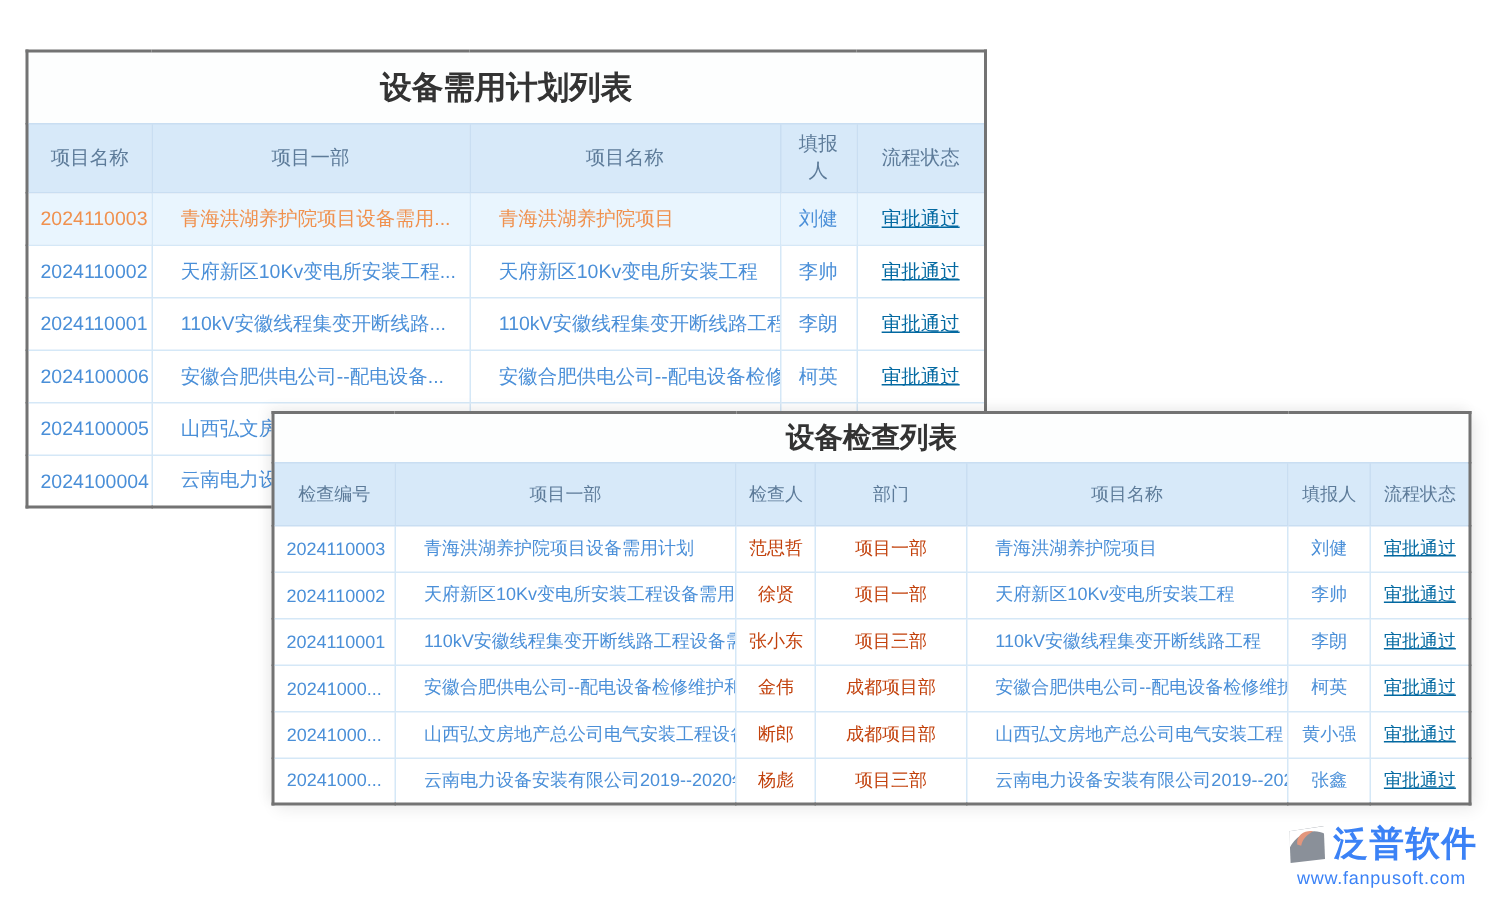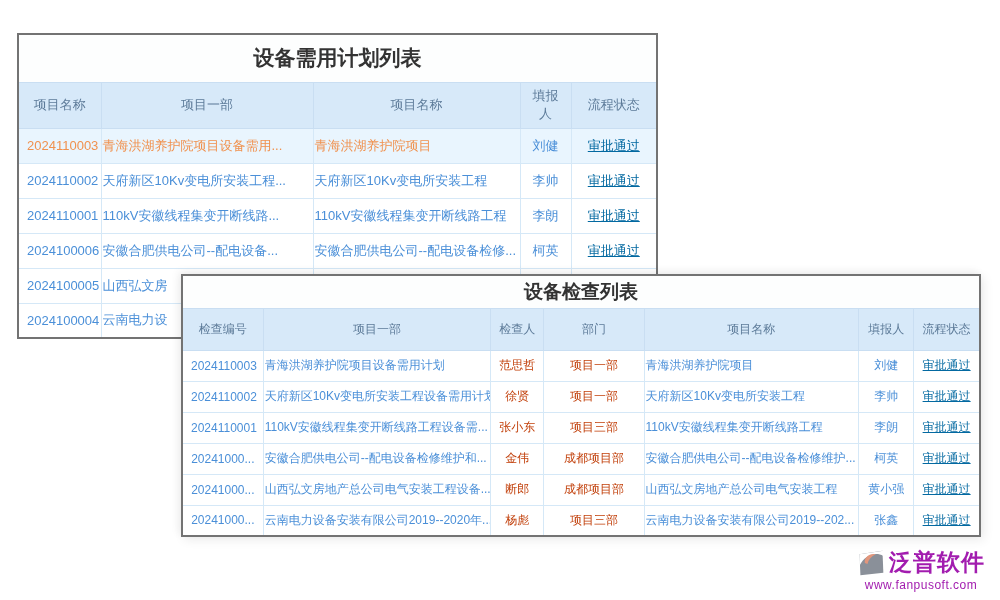--- a/index.html
+++ b/index.html
@@ -29,30 +29,30 @@
   }
   #plan-table th { height: 46px; font-size: 13px; }
   #check-table th { height: 42px; font-size: 12px; }
 
   td.cell {
     border: 1px solid #d5e8f7; padding: 0 8px; text-align: center;
     white-space: nowrap; overflow: hidden; color: #4a8fd8; background: #ffffff;
   }
   #plan-table td.cell { height: 35px; font-size: 13px; }
   #check-table td.cell { height: 31px; font-size: 12px; }
-  td.cell.name { text-align: left; padding-left: 1px; padding-right: 2px; }
+  td.cell.name { text-align: left; padding-left: 19px; padding-right: 2px; }
   td.cell.dark { color: #c2410c; }
   td.cell.status { color: #0369a1; text-decoration: underline; }
   tr.hl td.cell { background: #e9f5fe; }
   tr.hl td.cell.link, tr.hl td.cell.name { color: #f0914e; }
   td.cell, th { cursor: default; }
 
   #footer-logo {
     position: absolute; right: 14px; top: 547px; width: 130px;
-    text-align: center; color: #a21caf;
+    text-align: center; color: #3b82f6;
   }
   #footer-logo .brand-row { display: flex; align-items: center; justify-content: flex-start; gap: 3px; }
   #footer-logo .brand-text { font-size: 23px; font-weight: bold; letter-spacing: 1px; white-space: nowrap; }
   #footer-logo .site-url { font-size: 12px; letter-spacing: 0.5px; margin-top: 0; white-space: nowrap; }
 </style>
 </head>
 <body>
 
 <table class="panel" id="plan-table">
   <colgroup>

